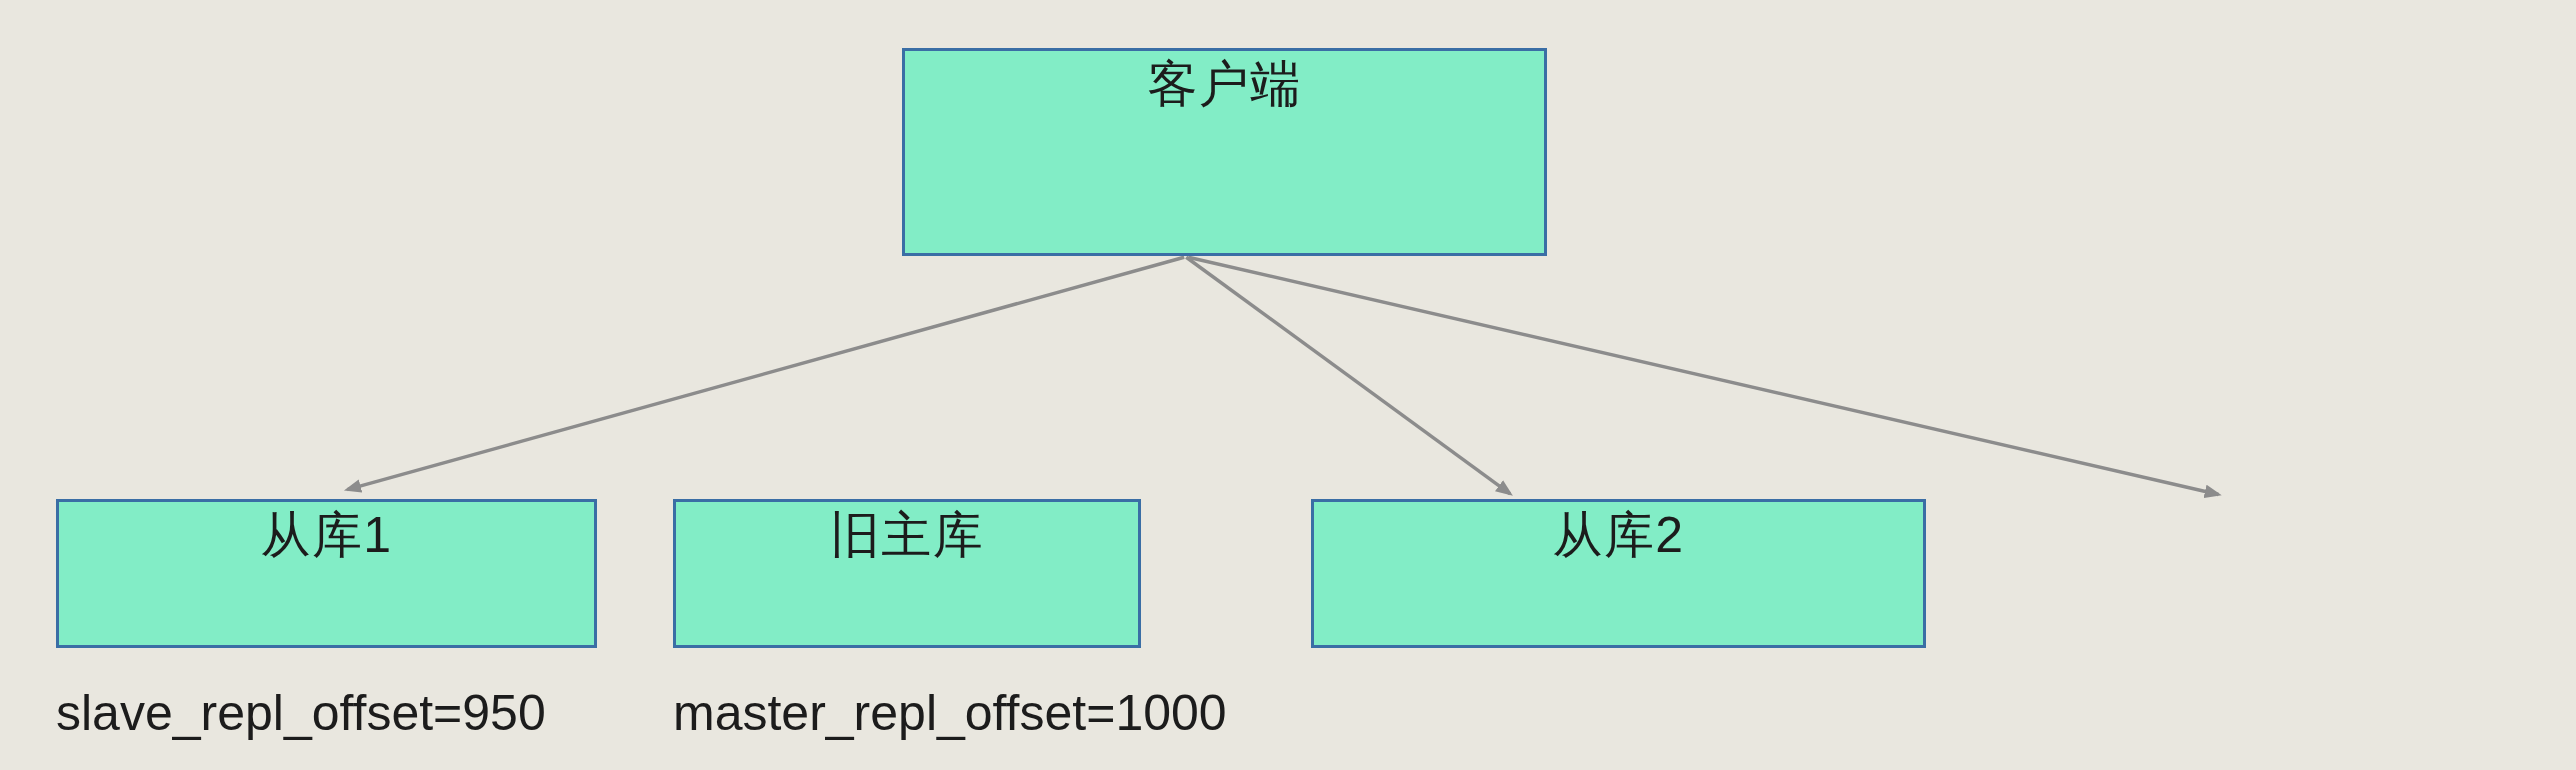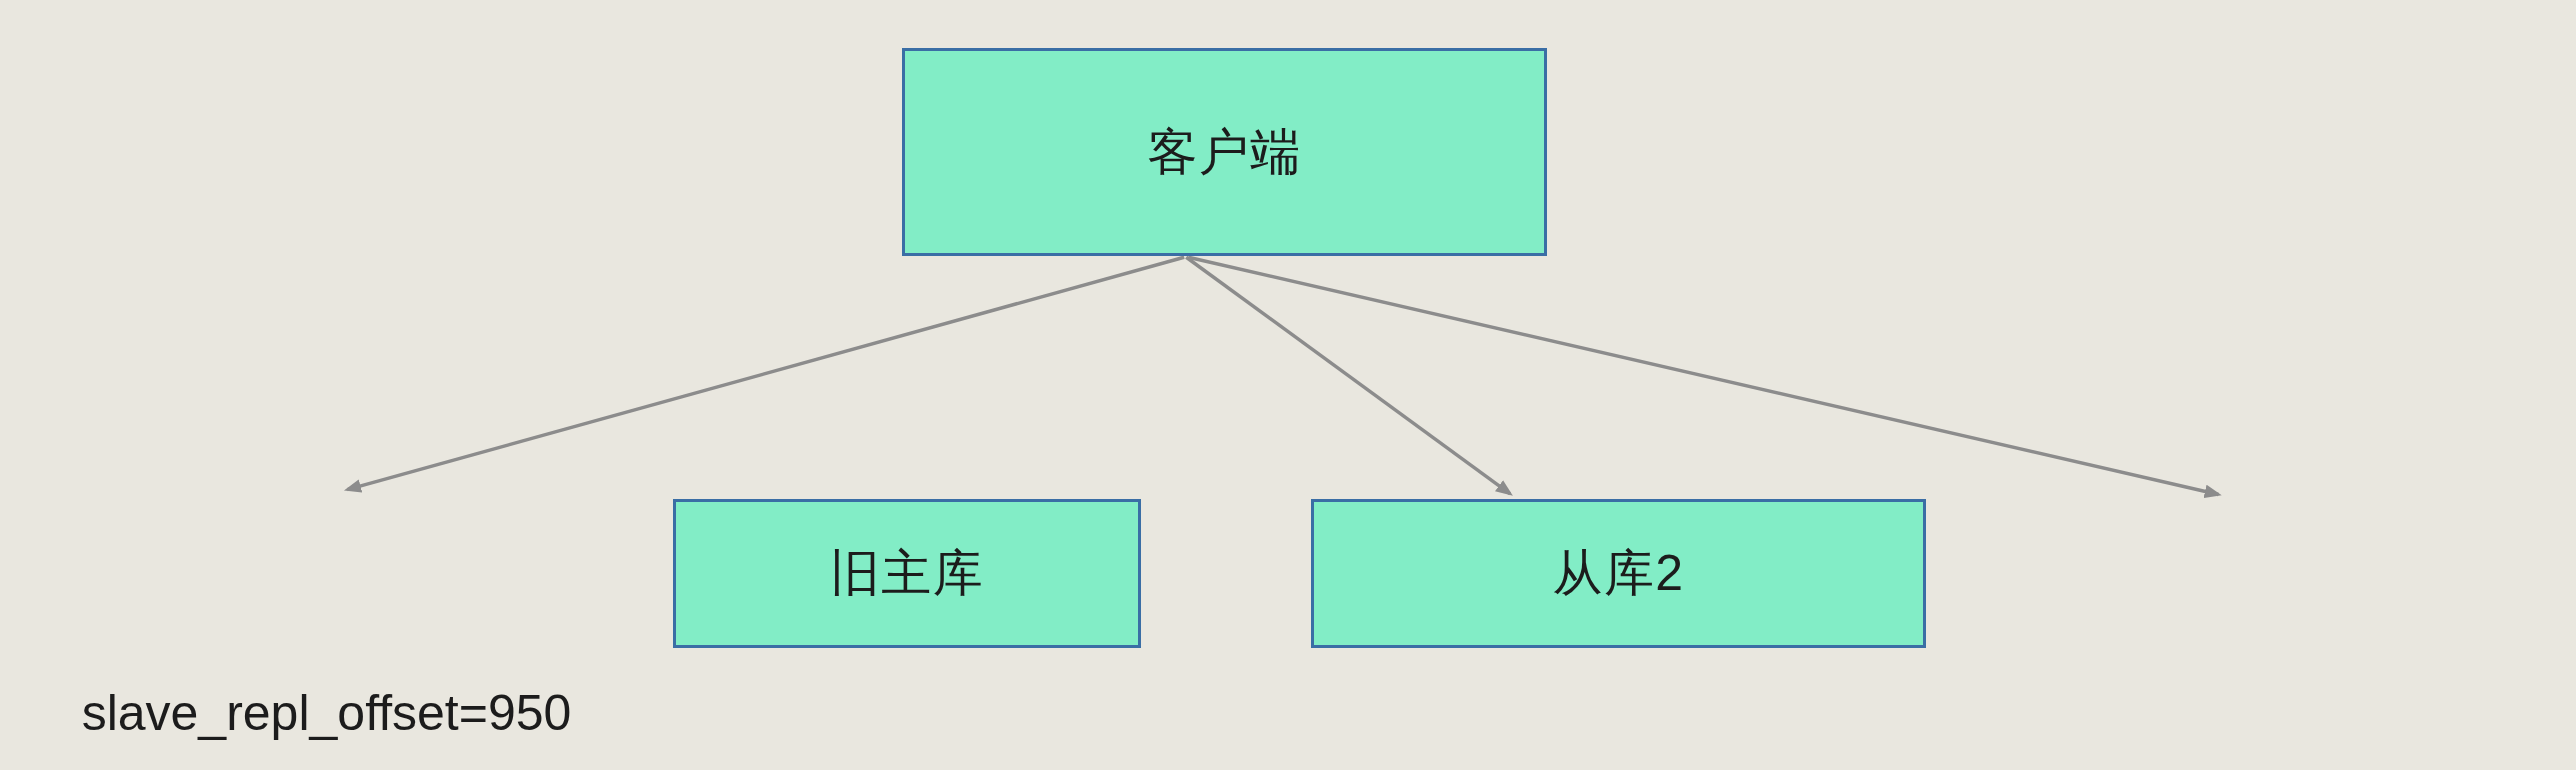--- a/index.html
+++ b/index.html
@@ -21,38 +21,36 @@
     height:771px;
     background:var(--bg);
     overflow:hidden;
   }
   .node{
     position:absolute;
     box-sizing:border-box;
     background:var(--node-fill);
     border:3.4px solid var(--node-border);
     display:flex;
-    align-items:center;
     justify-content:center;
     font-size:50px;
     letter-spacing:1.4px;
     color:var(--text);
   }
   .node-client{left:902px;top:48px;width:645px;height:208px;}
   .node-s1{left:56px;top:499px;width:541px;height:149px;}
   .node-old-master{left:673px;top:499px;width:468px;height:149px;}
   .node-s2{left:1311px;top:499px;width:615px;height:149px;}
   .node-s3{left:1954px;top:499px;width:541px;height:149px;}
   .offset-label{
     position:absolute;
     top:684px;
     height:58px;
     line-height:58px;
     font-size:50px;
-    text-align:center;
     color:var(--text);
     white-space:nowrap;
   }
   .offset-1{left:56px;width:541px;}
   .offset-2{left:673px;width:541px;}
   .offset-3{left:1311px;width:541px;}
   .offset-4{left:1954px;width:541px;}
   .arrows{
     position:absolute;
     left:0;top:0;
@@ -79,29 +77,33 @@
     </defs>
     <line class="arrow-line" x1="1722" y1="374" x2="505" y2="712" marker-end="url(#ah)"></line>
     <line class="arrow-line" x1="1725" y1="374" x2="2196" y2="718" marker-end="url(#ah)"></line>
     <line class="arrow-line" x1="1728" y1="374" x2="3226" y2="719" marker-end="url(#ah)"></line>
   </svg>
 
   <div class="node node-client">
     <span>客户端</span>
   </div>
 
+  <div class="node node-s1">
+    <span>从库1</span>
+  </div>
 
   <div class="node node-old-master">
     <span>旧主库</span>
   </div>
 
   <div class="node node-s2">
     <span>从库2</span>
   </div>
 
 
   <div class="offset-label offset-1">slave_repl_offset=950</div>
 
+  <div class="offset-label offset-2">master_repl_offset=1000</div>
 
 
 
 </div>
 
 
 </body></html>

